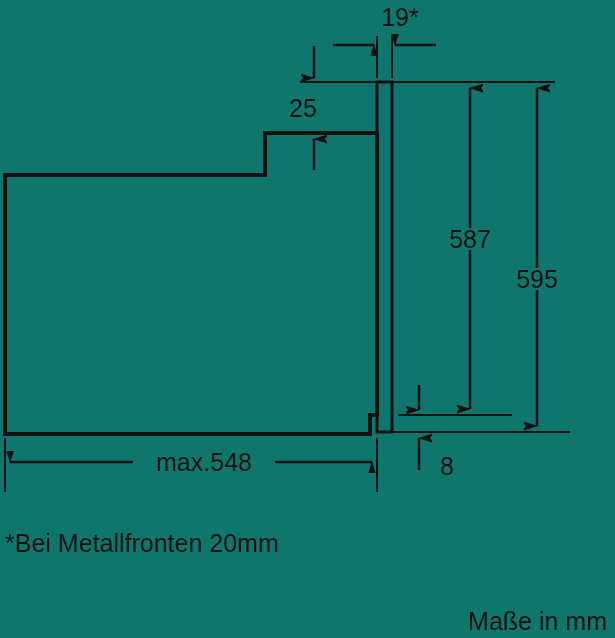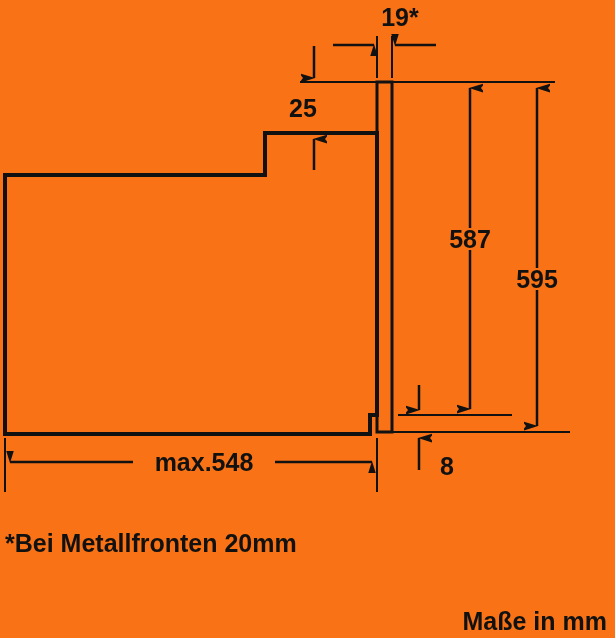--- a/index.html
+++ b/index.html
@@ -11,22 +11,21 @@
     width: 615px;
     height: 638px;
     font-family: "Liberation Sans", sans-serif;
     color: #000000;
     overflow: hidden;
   }
   #drawing-root {
     position: relative;
     width: 615px;
     height: 638px;
-    background: #f97316;
-    font-weight: bold;
+    background: #0f766e;
   }
   svg#technical-drawing {
     display: block;
     width: 615px;
     height: 638px;
   }
   .dim-text {
     font-family: "Liberation Sans", sans-serif;
     font-size: 25px;
     fill: #111111;

